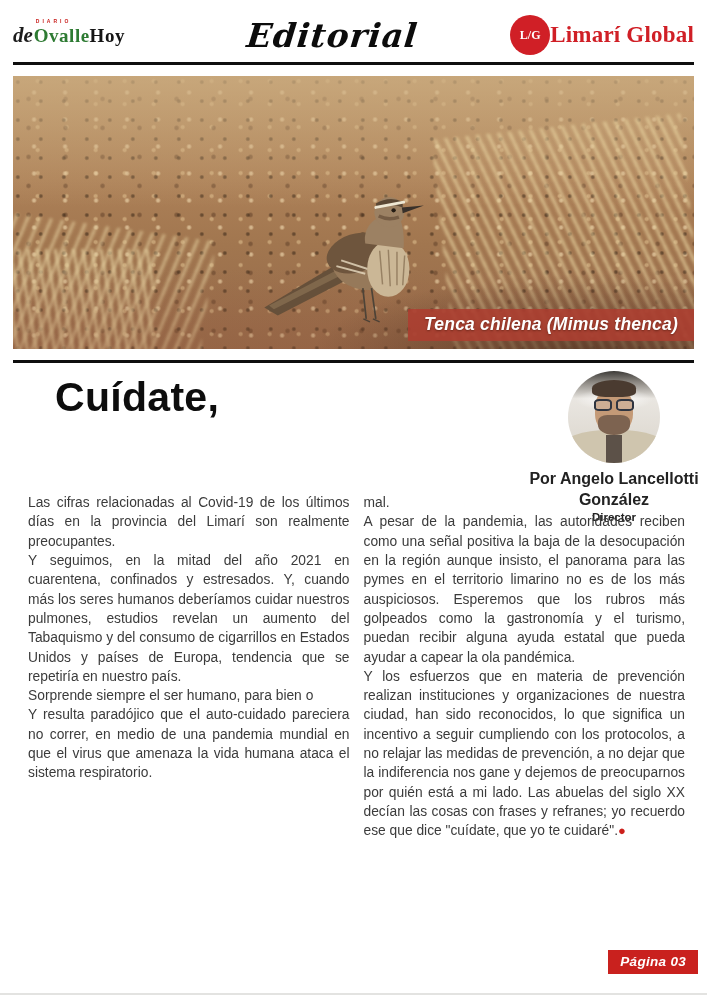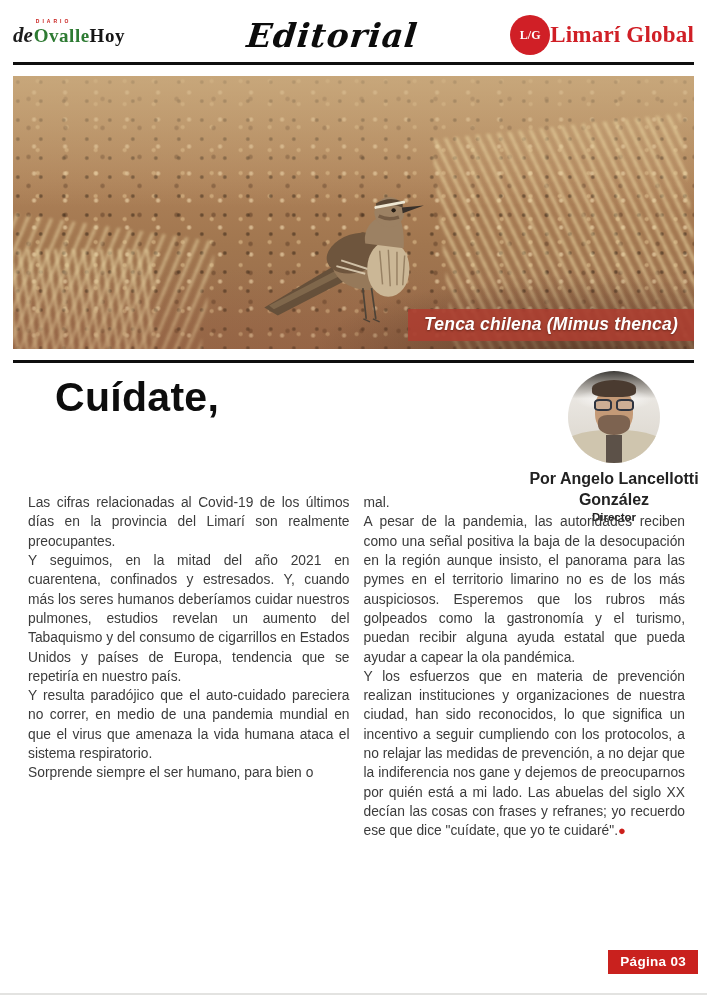--- a/index.html
+++ b/index.html
@@ -109,21 +109,21 @@
   .byline { font-size:16px; font-weight:bold; color:#222222; line-height:1.3; }
   .byrole { font-size:11.5px; font-weight:bold; color:#222222; }
   
   .columns { display:flex; gap:14px; padding:4px 22px 0 28px; }
   .col { width:50%; font-size:13.8px; line-height:1.4; color:#3b3b3b; text-align:justify; }
   .col p { margin:0; }
   .end-mark { color:#cc1f1a; font-size:13px; vertical-align:middle; }
   
   .page-badge {
     position:absolute; right:9px; bottom:26px; background:#c9211e; color:#ffffff;
-    font-weight:bold; font-size:13.5px; padding:4px 12px 5px 12px; letter-spacing:.3px;
+    font-weight:bold; font-size:13.5px; padding:4px 12px 5px 12px; letter-spacing:.3px;font-style:italic;
   }
   .bottom-line { position:absolute; left:0; right:0; bottom:5px; height:2px; background:#e3e3e1; }
 </style>
 </head>
 <body>
 
 <div class="page">
 
   <div class="header">
     <div class="logo">
@@ -190,22 +190,22 @@
       </div>
       <div class="byline">Por Angelo Lancellotti González</div>
       <div class="byrole">Director</div>
     </div>
   </div>
 
   <div class="columns">
     <div class="col">
       <p>Las cifras relacionadas al Covid-19 de los últimos días en la provincia del Limarí son realmente preocupantes.</p>
       <p>Y seguimos, en la mitad del año 2021 en cuarentena, confinados y estresados. Y, cuando más los seres humanos deberíamos cuidar nuestros pulmones, estudios revelan un aumento del Tabaquismo y del consumo de cigarrillos en Estados Unidos y países de Europa, tendencia que se repetiría en nuestro país.</p>
+      <p>Sorprende siempre el ser humano, para bien o</p>
       <p>Y resulta paradójico que el auto-cuidado pareciera no correr, en medio de una pandemia mundial en que el virus que amenaza la vida humana ataca el sistema respiratorio.</p>
-      <p>Sorprende siempre el ser humano, para bien o</p>
     </div>
     <div class="col">
       <p>mal.</p>
       <p>A pesar de la pandemia, las autoridades reciben como una señal positiva la baja de la desocupación en la región aunque insisto, el panorama para las pymes en el territorio limarino no es de los más auspiciosos. Esperemos que los rubros más golpeados como la gastronomía y el turismo, puedan recibir alguna ayuda estatal que pueda ayudar a capear la ola pandémica.</p>
       <p><span>Y los esfuerzos que en materia de prevención realizan instituciones y organizaciones de nuestra ciudad, han sido reconocidos, lo que significa un incentivo a seguir cumpliendo con los protocolos, a no relajar las medidas de prevención, a no dejar que la indiferencia nos gane y dejemos de preocuparnos por quién está a mi lado. Las abuelas del siglo XX decían las cosas con frases y refranes; yo recuerdo ese que dice "cuídate, que  yo te cuidaré".</span><span class="end-mark">●</span></p>
     </div>
   </div>
 
   <div class="page-badge">Página 03</div>
   <div class="bottom-line"></div>

